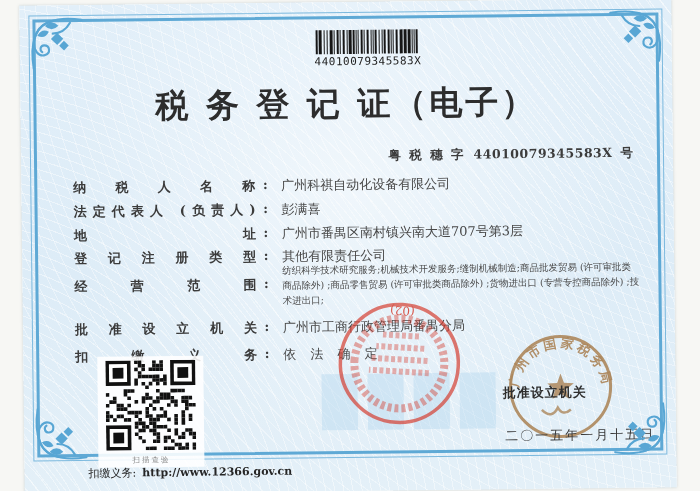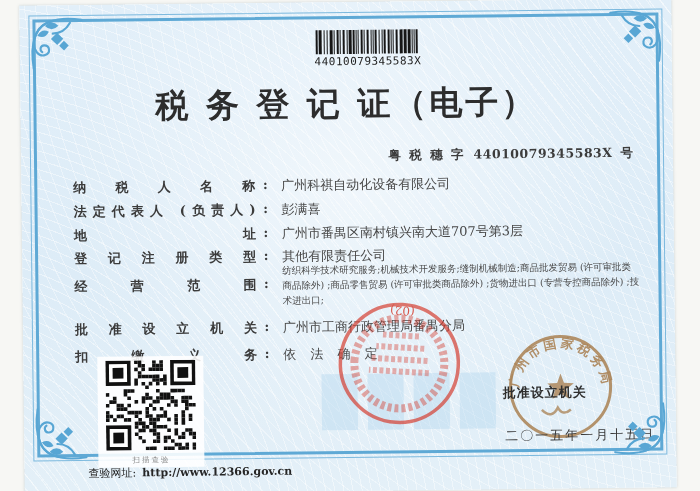--- a/index.html
+++ b/index.html
@@ -385,21 +385,21 @@
           <rect x="64.8" y="86.4" width="3.6" height="3.6" fill="#111"></rect>
           <rect x="72.0" y="86.4" width="3.6" height="3.6" fill="#111"></rect>
           <rect x="75.6" y="86.4" width="3.6" height="3.6" fill="#111"></rect>
           <rect x="79.2" y="86.4" width="3.6" height="3.6" fill="#111"></rect>
           <rect x="86.4" y="86.4" width="3.6" height="3.6" fill="#111"></rect>
         </svg>
       <div class="qrcap">扫描查验</div>
     </div>
 
     <div class="footer">
-      <span>查验网址:</span><span class="url">http://www.12366.gov.cn</span>
+      <span>扣缴义务:</span><span class="url">http://www.12366.gov.cn</span>
     </div>
 
   <div class="corner c-tr">
       <svg viewBox="0 0 60 60" width="58" height="58">
         <g fill="none" stroke="#58a6d4" stroke-width="2.2" stroke-linecap="round">
           <path d="M56,6 C30,2 10,8 7,26 C5,38 12,44 18,42 C24,40 23,32 17,32 C13,32 12,37 15,39"></path>
           <path d="M6,56 C2,30 8,10 26,7"></path>
           <path d="M44,9 C40,16 33,20 26,20"></path>
         </g>
         <g fill="#58a6d4">

